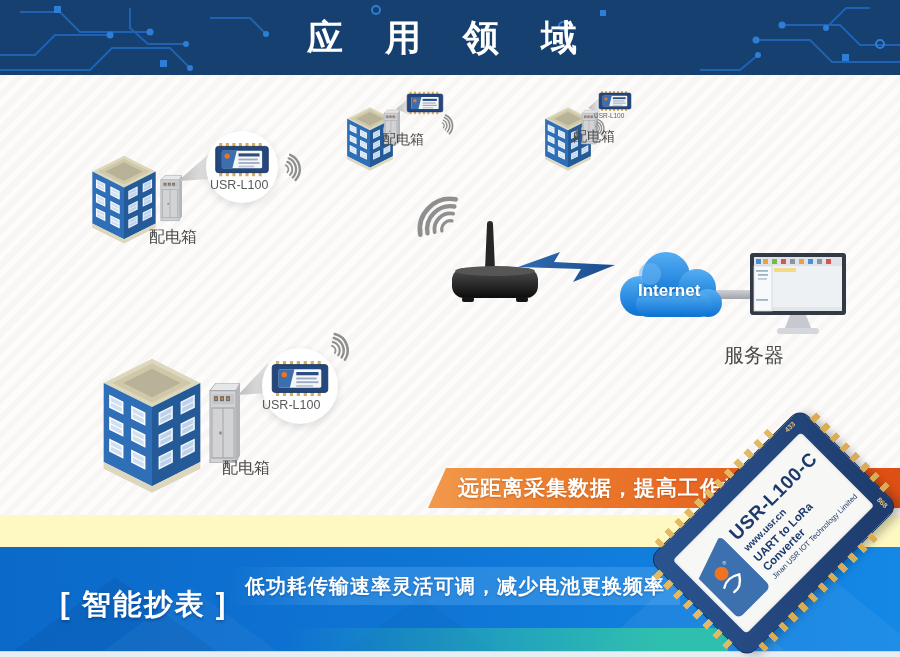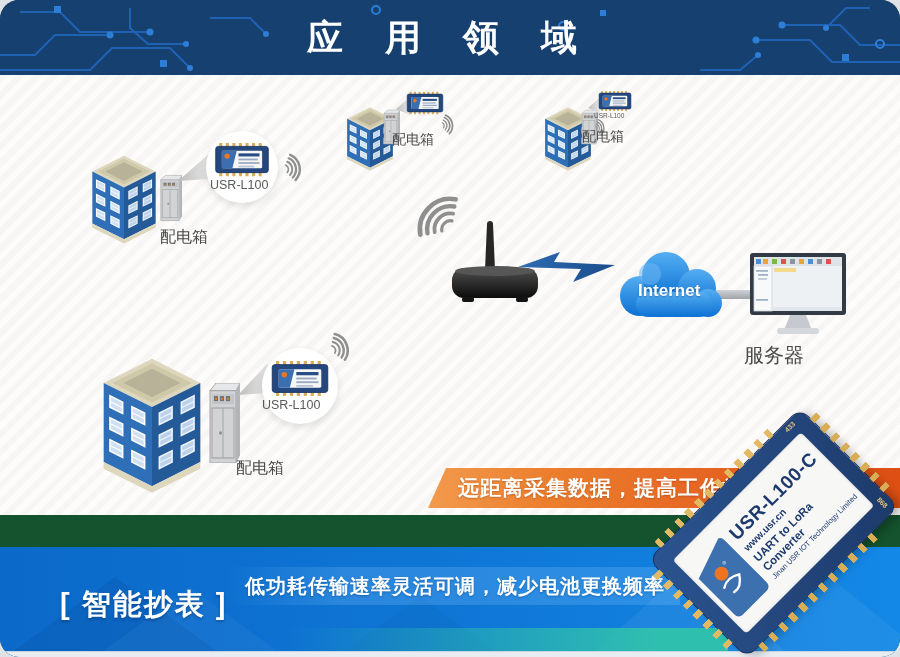--- a/index.html
+++ b/index.html
@@ -1,28 +1,28 @@
 <!DOCTYPE html>
 <html><head>
 <meta charset="utf-8">
 <style>
   html,body{margin:0;padding:0;background:#dfe3e8;}
   *{box-sizing:border-box;}
-  .stage{position:relative;width:900px;height:657px;overflow:hidden;background:#14532d;
-         font-family:"Liberation Sans","DejaVu Sans",sans-serif;border-radius:19px;}
+  .stage{position:relative;width:900px;height:657px;overflow:hidden;background:#fef9c3;
+         font-family:"Liberation Sans","DejaVu Sans",sans-serif;}
   
   .header{position:absolute;left:0;top:0;width:900px;height:75px;background:#15406f;overflow:hidden;}
   .header svg{position:absolute;left:0;top:0;}
   .page-title{position:absolute;left:0;top:0;width:900px;height:75px;line-height:75px;
     text-align:center;color:#ffffff;font-size:36px;font-weight:bold;letter-spacing:16px;}
   
   .main{position:absolute;left:0;top:75px;width:900px;height:440px;
     background:repeating-linear-gradient(135deg,#f7f6f4 0 6px,#fdfcfb 6px 12px);}
   .abs{position:absolute;}
-  .label{color:#4a4a4a;font-size:15px;text-align:right;}
+  .label{color:#4a4a4a;font-size:15px;text-align:center;}
   .callout-circle{position:absolute;background:#fff;border-radius:50%;
     box-shadow:0 3px 8px rgba(0,0,0,0.12);}
   .caption{position:absolute;color:#5a5a5a;}
   .internet-text{position:absolute;color:#fff;font-weight:bold;font-size:17px;
     text-shadow:0 1px 2px rgba(0,0,50,.3);}
   .connector{position:absolute;background:linear-gradient(#cfd2d6,#9fa3a8);border-radius:2px;}
   
   .banner1{position:absolute;left:428px;top:468px;width:472px;height:40px;
     background:linear-gradient(90deg,#f29a4d 0%,#ec7f2e 25%,#e2561b 80%,#de4f14 100%);
     clip-path:polygon(18px 0,100% 0,100% 100%,0 100%);

